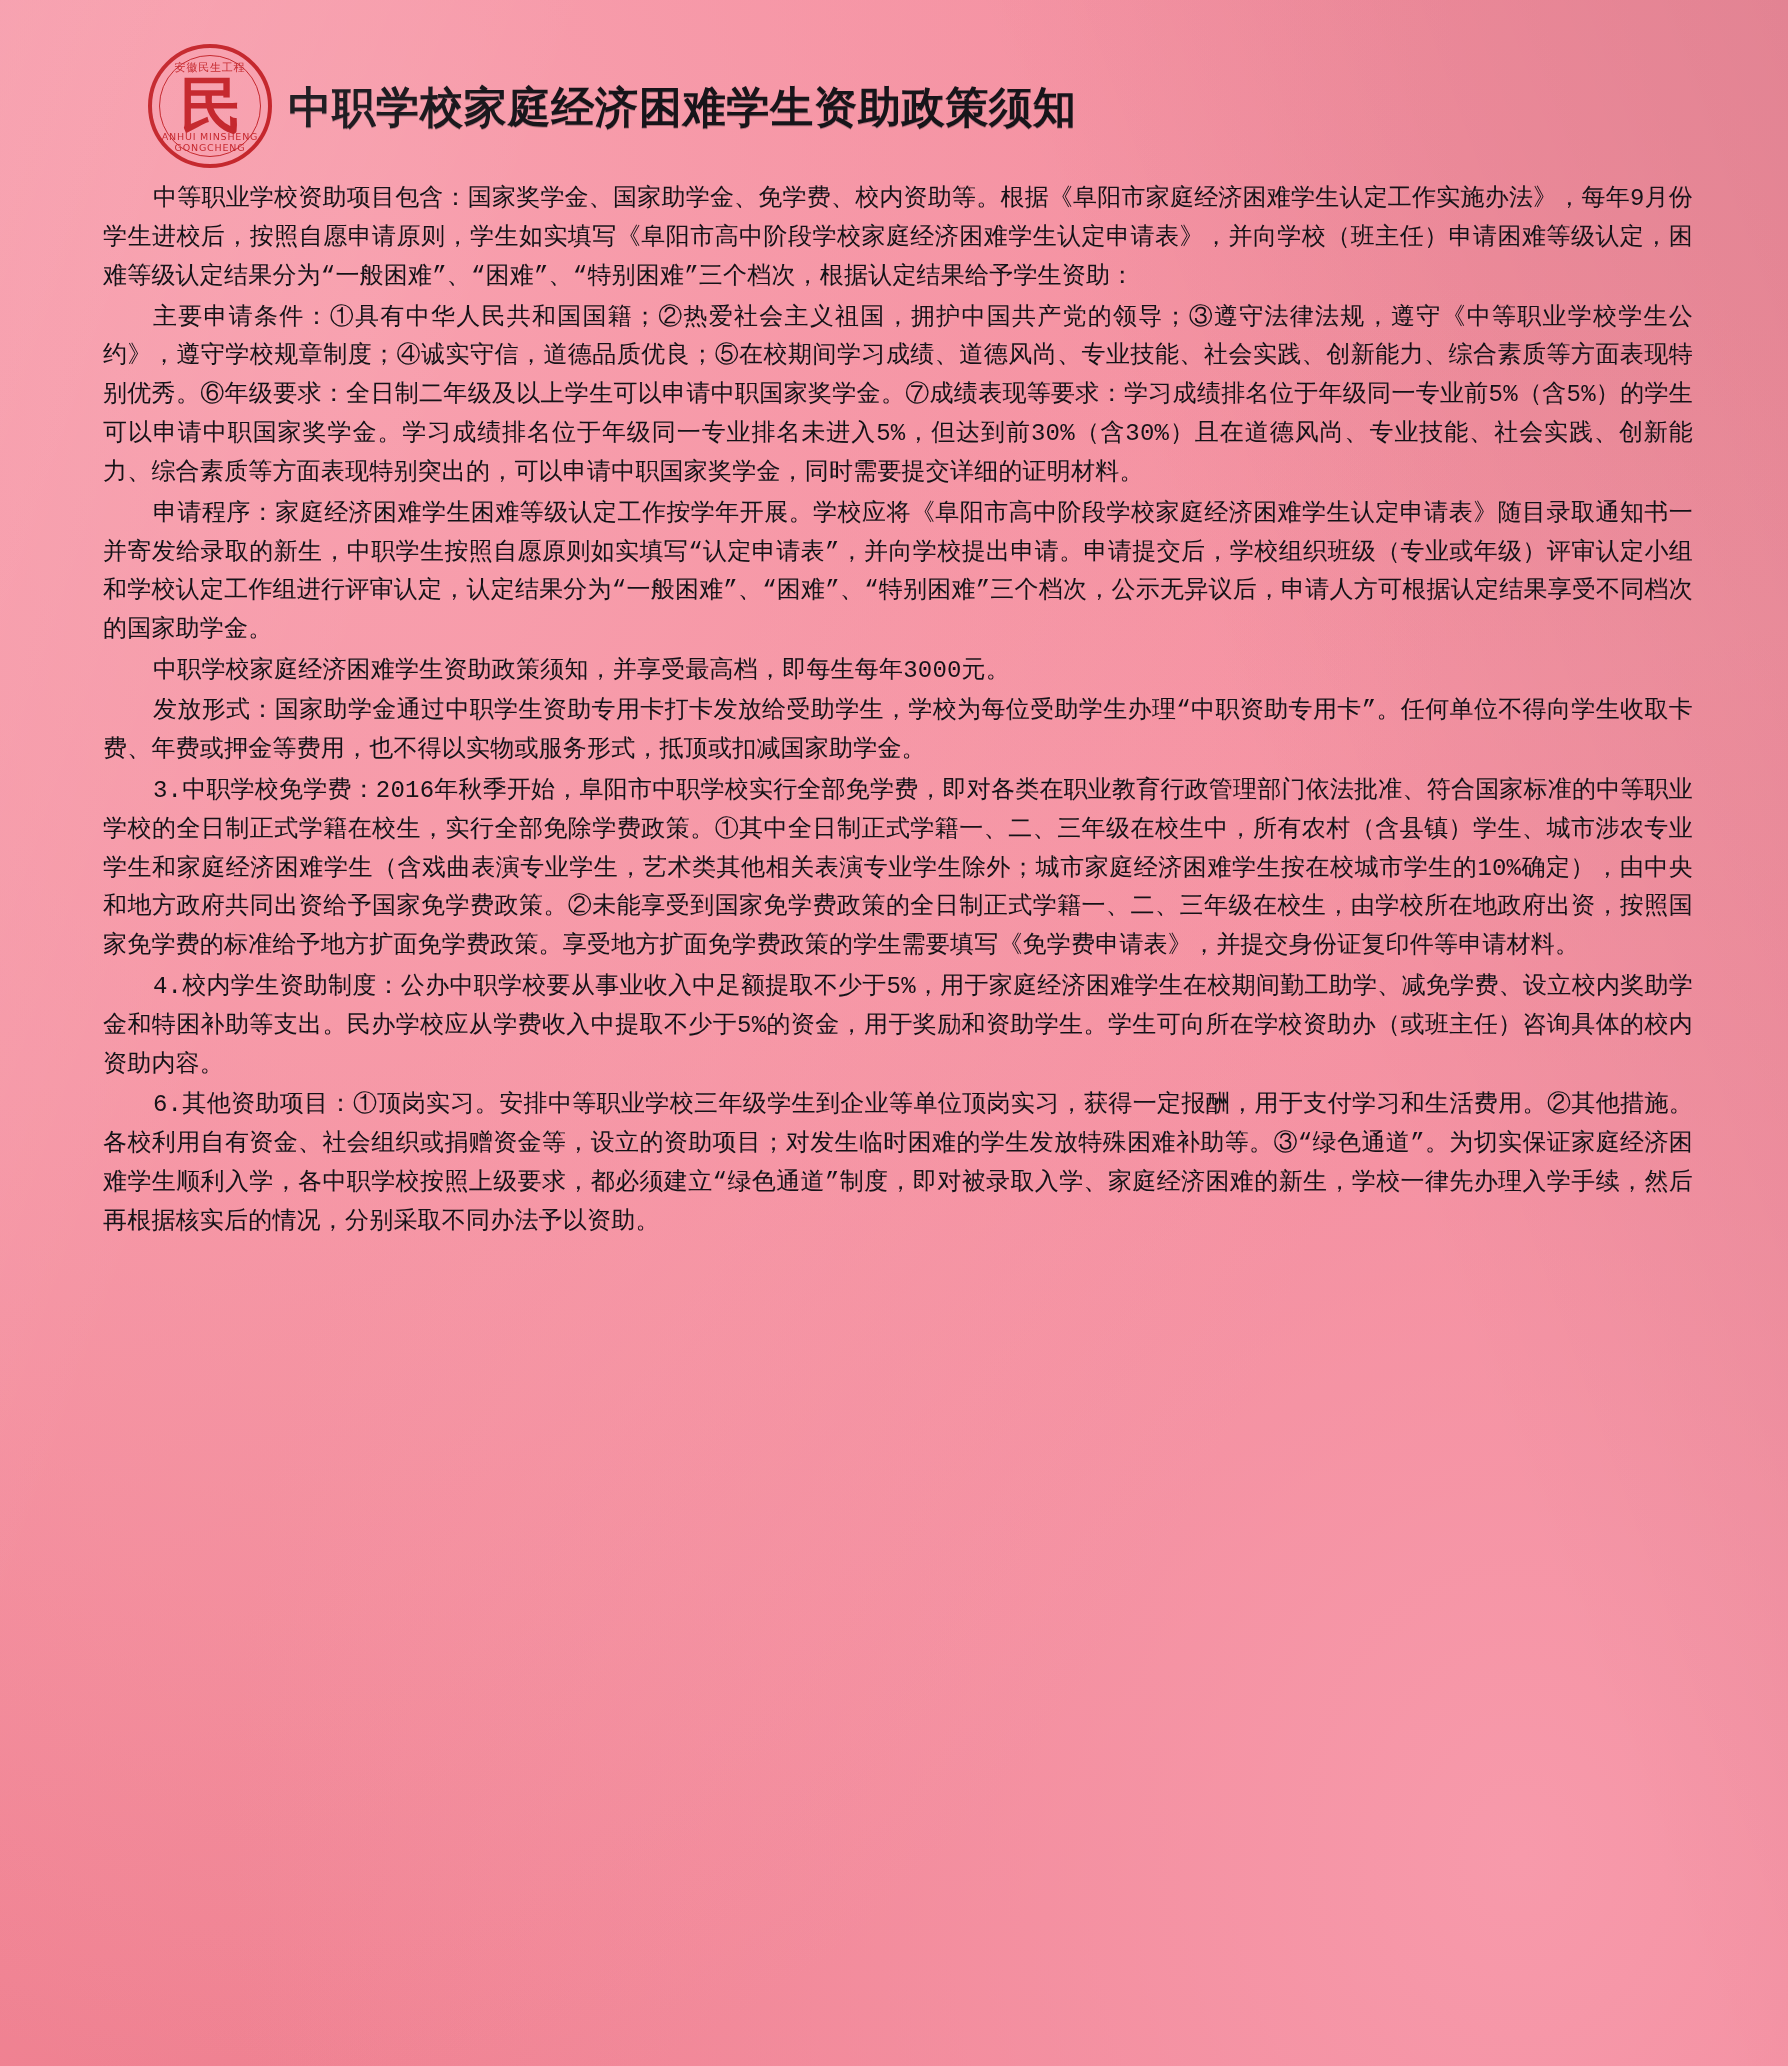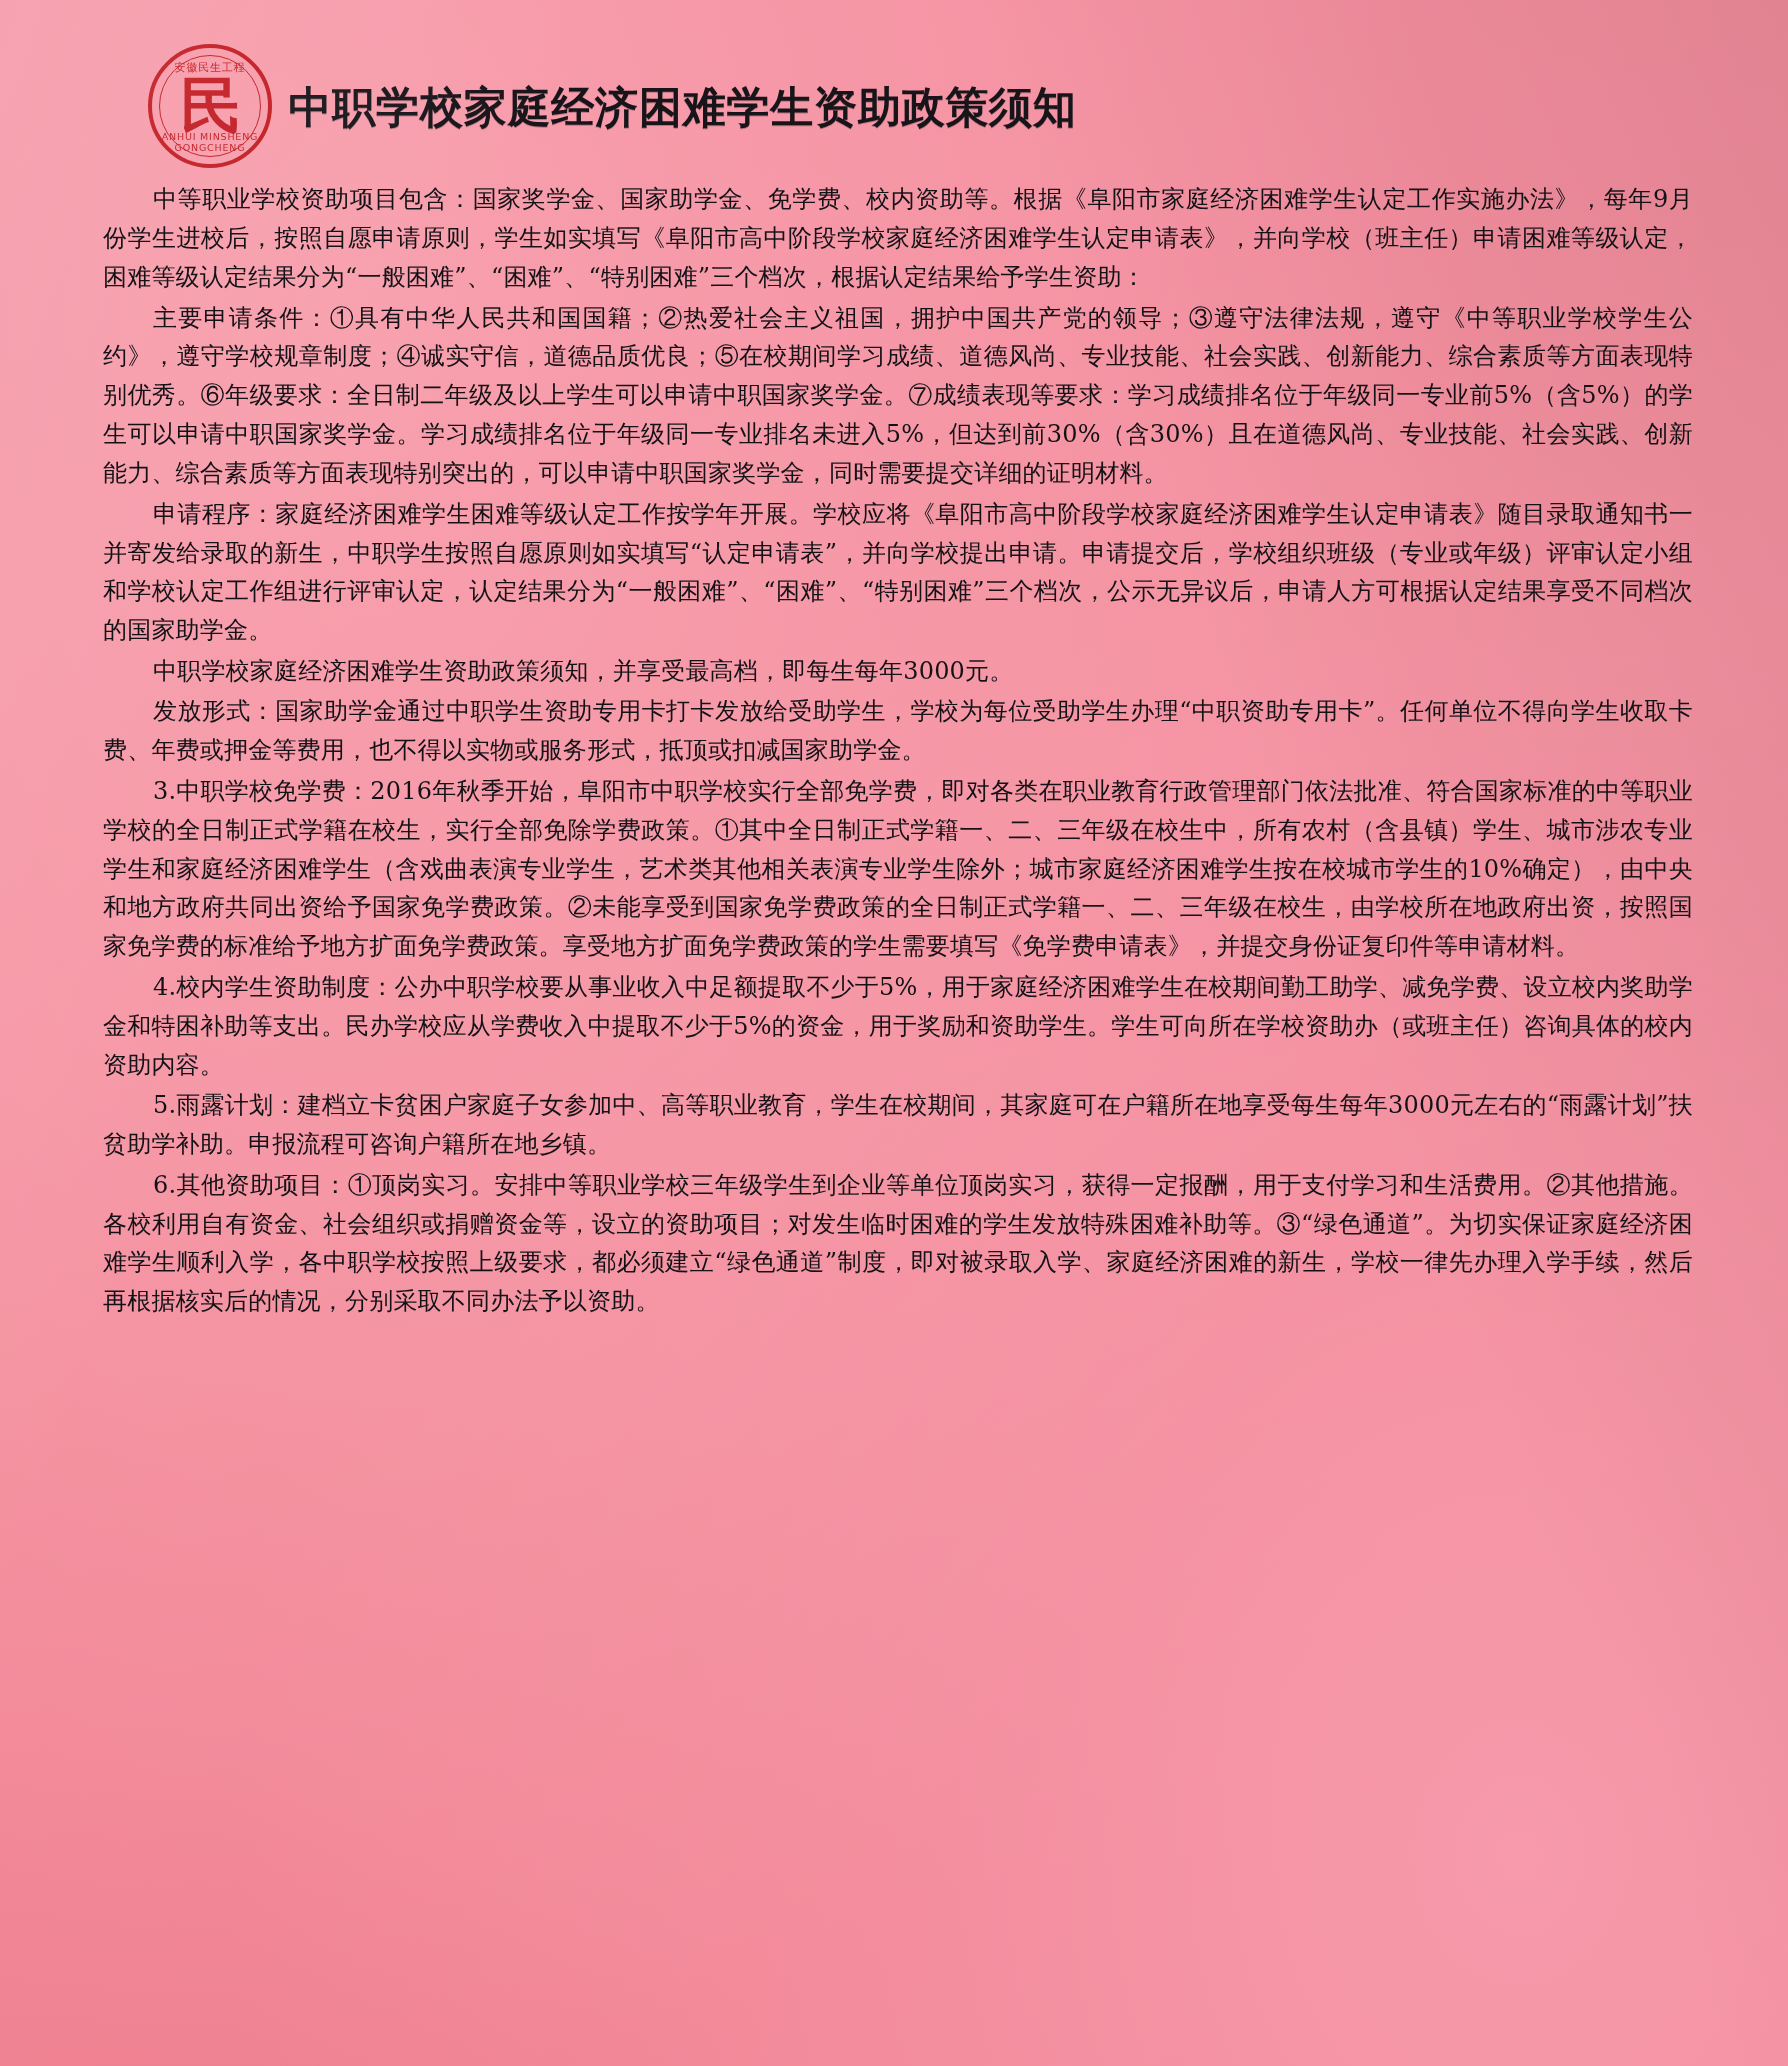--- a/index.html
+++ b/index.html
@@ -94,20 +94,21 @@
   
   .body {
     position: relative;
     z-index: 2;
     font-size: 24px;
     line-height: 1.62;
     color: #141217;
     text-align: justify;
     text-justify: inter-ideograph;
     letter-spacing: 0.2px;
+    font-family: Liberation Mono, monospace;
   }
   .para {
     margin: 0 0 1.7px 0;
     text-indent: 50px;
   }
 </style>
 </head>
 <body>
 
 <div class="page">
@@ -123,18 +124,17 @@
   </div>
 
   <div class="body">
     <p class="para">中等职业学校资助项目包含：国家奖学金、国家助学金、免学费、校内资助等。根据《阜阳市家庭经济困难学生认定工作实施办法》，每年9月份学生进校后，按照自愿申请原则，学生如实填写《阜阳市高中阶段学校家庭经济困难学生认定申请表》，并向学校（班主任）申请困难等级认定，困难等级认定结果分为“一般困难”、“困难”、“特别困难”三个档次，根据认定结果给予学生资助：</p>
     <p class="para">主要申请条件：①具有中华人民共和国国籍；②热爱社会主义祖国，拥护中国共产党的领导；③遵守法律法规，遵守《中等职业学校学生公约》，遵守学校规章制度；④诚实守信，道德品质优良；⑤在校期间学习成绩、道德风尚、专业技能、社会实践、创新能力、综合素质等方面表现特别优秀。⑥年级要求：全日制二年级及以上学生可以申请中职国家奖学金。⑦成绩表现等要求：学习成绩排名位于年级同一专业前5%（含5%）的学生可以申请中职国家奖学金。学习成绩排名位于年级同一专业排名未进入5%，但达到前30%（含30%）且在道德风尚、专业技能、社会实践、创新能力、综合素质等方面表现特别突出的，可以申请中职国家奖学金，同时需要提交详细的证明材料。</p>
     <p class="para">申请程序：家庭经济困难学生困难等级认定工作按学年开展。学校应将《阜阳市高中阶段学校家庭经济困难学生认定申请表》随目录取通知书一并寄发给录取的新生，中职学生按照自愿原则如实填写“认定申请表”，并向学校提出申请。申请提交后，学校组织班级（专业或年级）评审认定小组和学校认定工作组进行评审认定，认定结果分为“一般困难”、“困难”、“特别困难”三个档次，公示无异议后，申请人方可根据认定结果享受不同档次的国家助学金。</p>
     <p class="para">中职学校家庭经济困难学生资助政策须知，并享受最高档，即每生每年3000元。</p>
     <p class="para">发放形式：国家助学金通过中职学生资助专用卡打卡发放给受助学生，学校为每位受助学生办理“中职资助专用卡”。任何单位不得向学生收取卡费、年费或押金等费用，也不得以实物或服务形式，抵顶或扣减国家助学金。</p>
     <p class="para">3.中职学校免学费：2016年秋季开始，阜阳市中职学校实行全部免学费，即对各类在职业教育行政管理部门依法批准、符合国家标准的中等职业学校的全日制正式学籍在校生，实行全部免除学费政策。①其中全日制正式学籍一、二、三年级在校生中，所有农村（含县镇）学生、城市涉农专业学生和家庭经济困难学生（含戏曲表演专业学生，艺术类其他相关表演专业学生除外；城市家庭经济困难学生按在校城市学生的10%确定），由中央和地方政府共同出资给予国家免学费政策。②未能享受到国家免学费政策的全日制正式学籍一、二、三年级在校生，由学校所在地政府出资，按照国家免学费的标准给予地方扩面免学费政策。享受地方扩面免学费政策的学生需要填写《免学费申请表》，并提交身份证复印件等申请材料。</p>
     <p class="para">4.校内学生资助制度：公办中职学校要从事业收入中足额提取不少于5%，用于家庭经济困难学生在校期间勤工助学、减免学费、设立校内奖助学金和特困补助等支出。民办学校应从学费收入中提取不少于5%的资金，用于奖励和资助学生。学生可向所在学校资助办（或班主任）咨询具体的校内资助内容。</p>
-    <p class="para">5.雨露计划：建档立卡贫困户家庭子女参加中、高等职业教育，学生在校期间，其家庭可在户籍所在地享受每生每年3000元左右的“雨露计划”扶贫助学补助。申报流程可咨询户籍所在地乡镇。</p>
     <p class="para">6.其他资助项目：①顶岗实习。安排中等职业学校三年级学生到企业等单位顶岗实习，获得一定报酬，用于支付学习和生活费用。②其他措施。各校利用自有资金、社会组织或捐赠资金等，设立的资助项目；对发生临时困难的学生发放特殊困难补助等。③“绿色通道”。为切实保证家庭经济困难学生顺利入学，各中职学校按照上级要求，都必须建立“绿色通道”制度，即对被录取入学、家庭经济困难的新生，学校一律先办理入学手续，然后再根据核实后的情况，分别采取不同办法予以资助。</p>
   </div>
 
 </div>
 
 
 </body></html>

